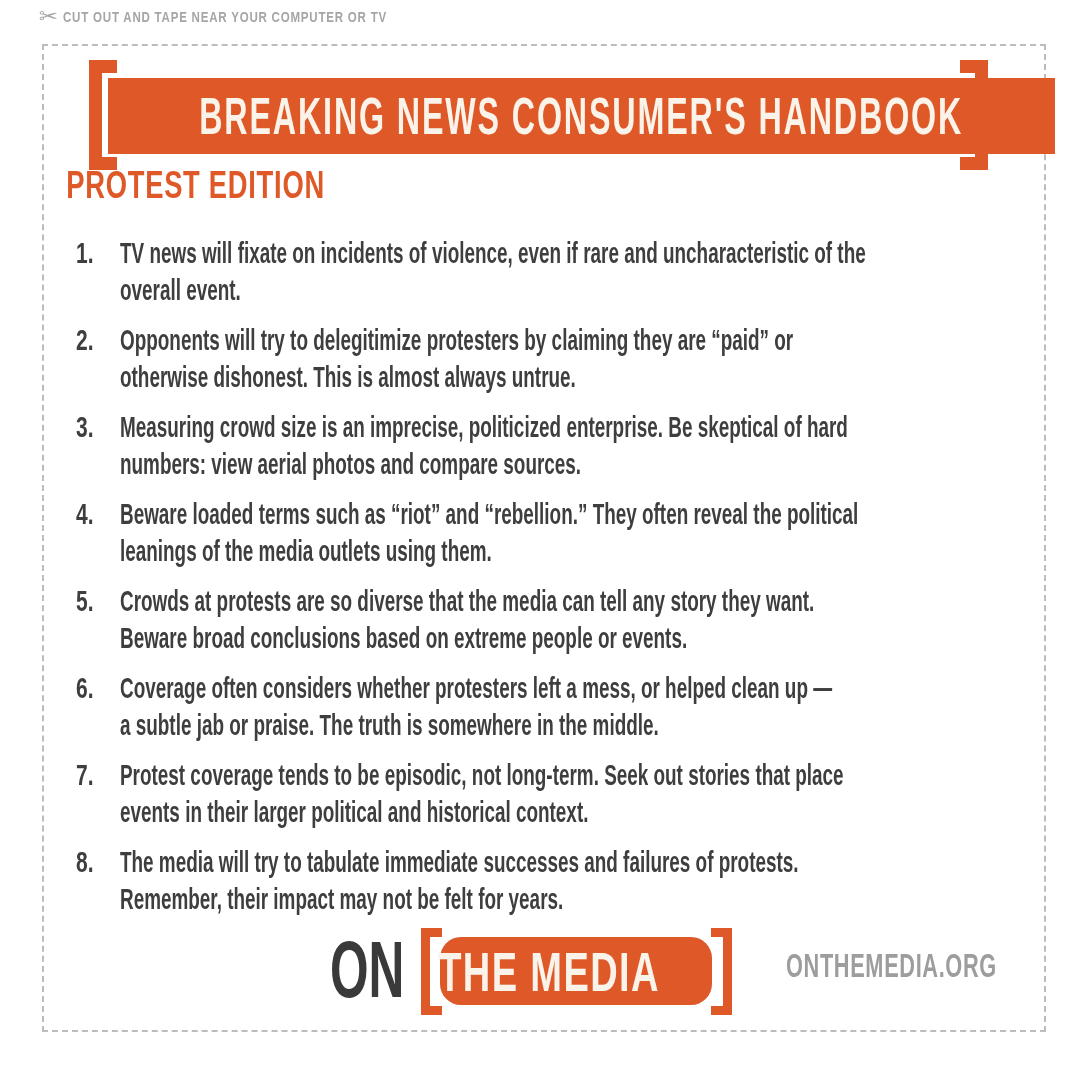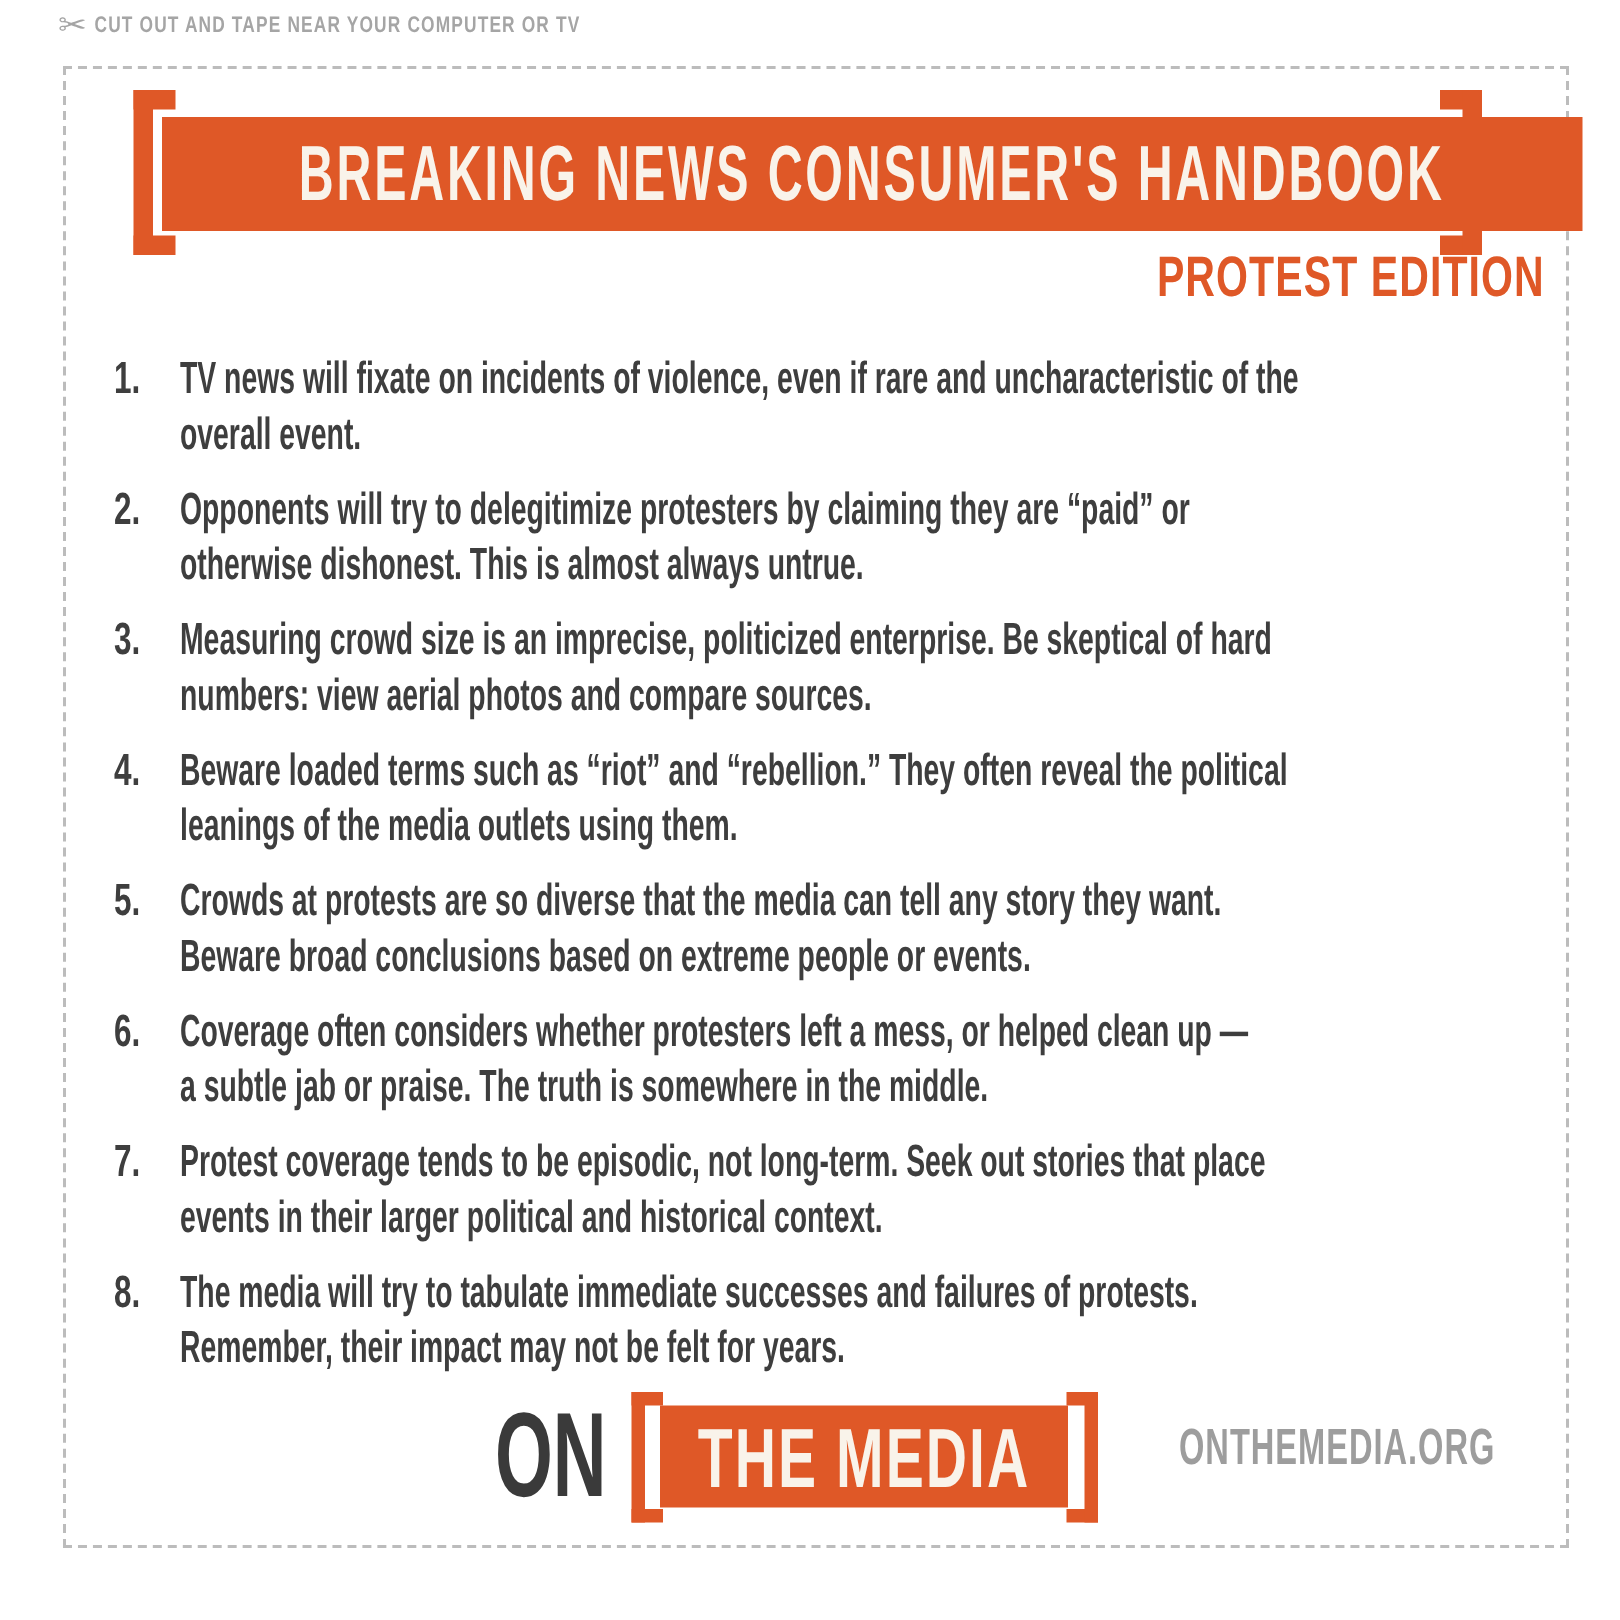--- a/index.html
+++ b/index.html
@@ -60,21 +60,21 @@
     display: flex; align-items: center; justify-content: center;
   }
   .title-text {
     color: var(--cream);
     font-size: 52px; letter-spacing: 3px;
     transform: scaleX(0.62);
     transform-origin: 50% 50%;
   }
   .edition {
     position: absolute; left: 0; top: 164px;
-    width: 100%; text-align: right;
+    width: 100%; text-align: left; padding-left: 16px;
   }
   .edition .cond {
     color: var(--accent);
     font-size: 38px; letter-spacing: 1px;
     transform: scaleX(0.72);
     transform-origin: 50% 50%;
   }
 
   
   .list {
@@ -110,21 +110,21 @@
     position: absolute; top: 928px;
     width: 21px; height: 87px;
     border: 9px solid var(--accent);
   }
   .lbracket.left  { left: 421px; border-right: none; }
   .lbracket.right { left: 711px; border-left: none; }
   .logo-box {
     position: absolute; left: 440px; top: 937px;
     width: 272px; height: 68px;
     background: var(--accent);
-    display: flex; align-items: center; justify-content: center;
+    display: flex; align-items: center; justify-content: flex-end; border-radius: 21px;
   }
   .logo-box .cond {
     color: var(--cream); font-size: 56px; letter-spacing: 2px;
     transform: scaleX(0.68); transform-origin: 50% 50%;
   }
   .site {
     position: absolute; left: 786px; top: 946px;
     color: #9d9d9d; font-size: 34px; letter-spacing: 1px;
     transform: scaleX(0.64); transform-origin: 0 0;
     font-weight: bold; white-space: nowrap;

